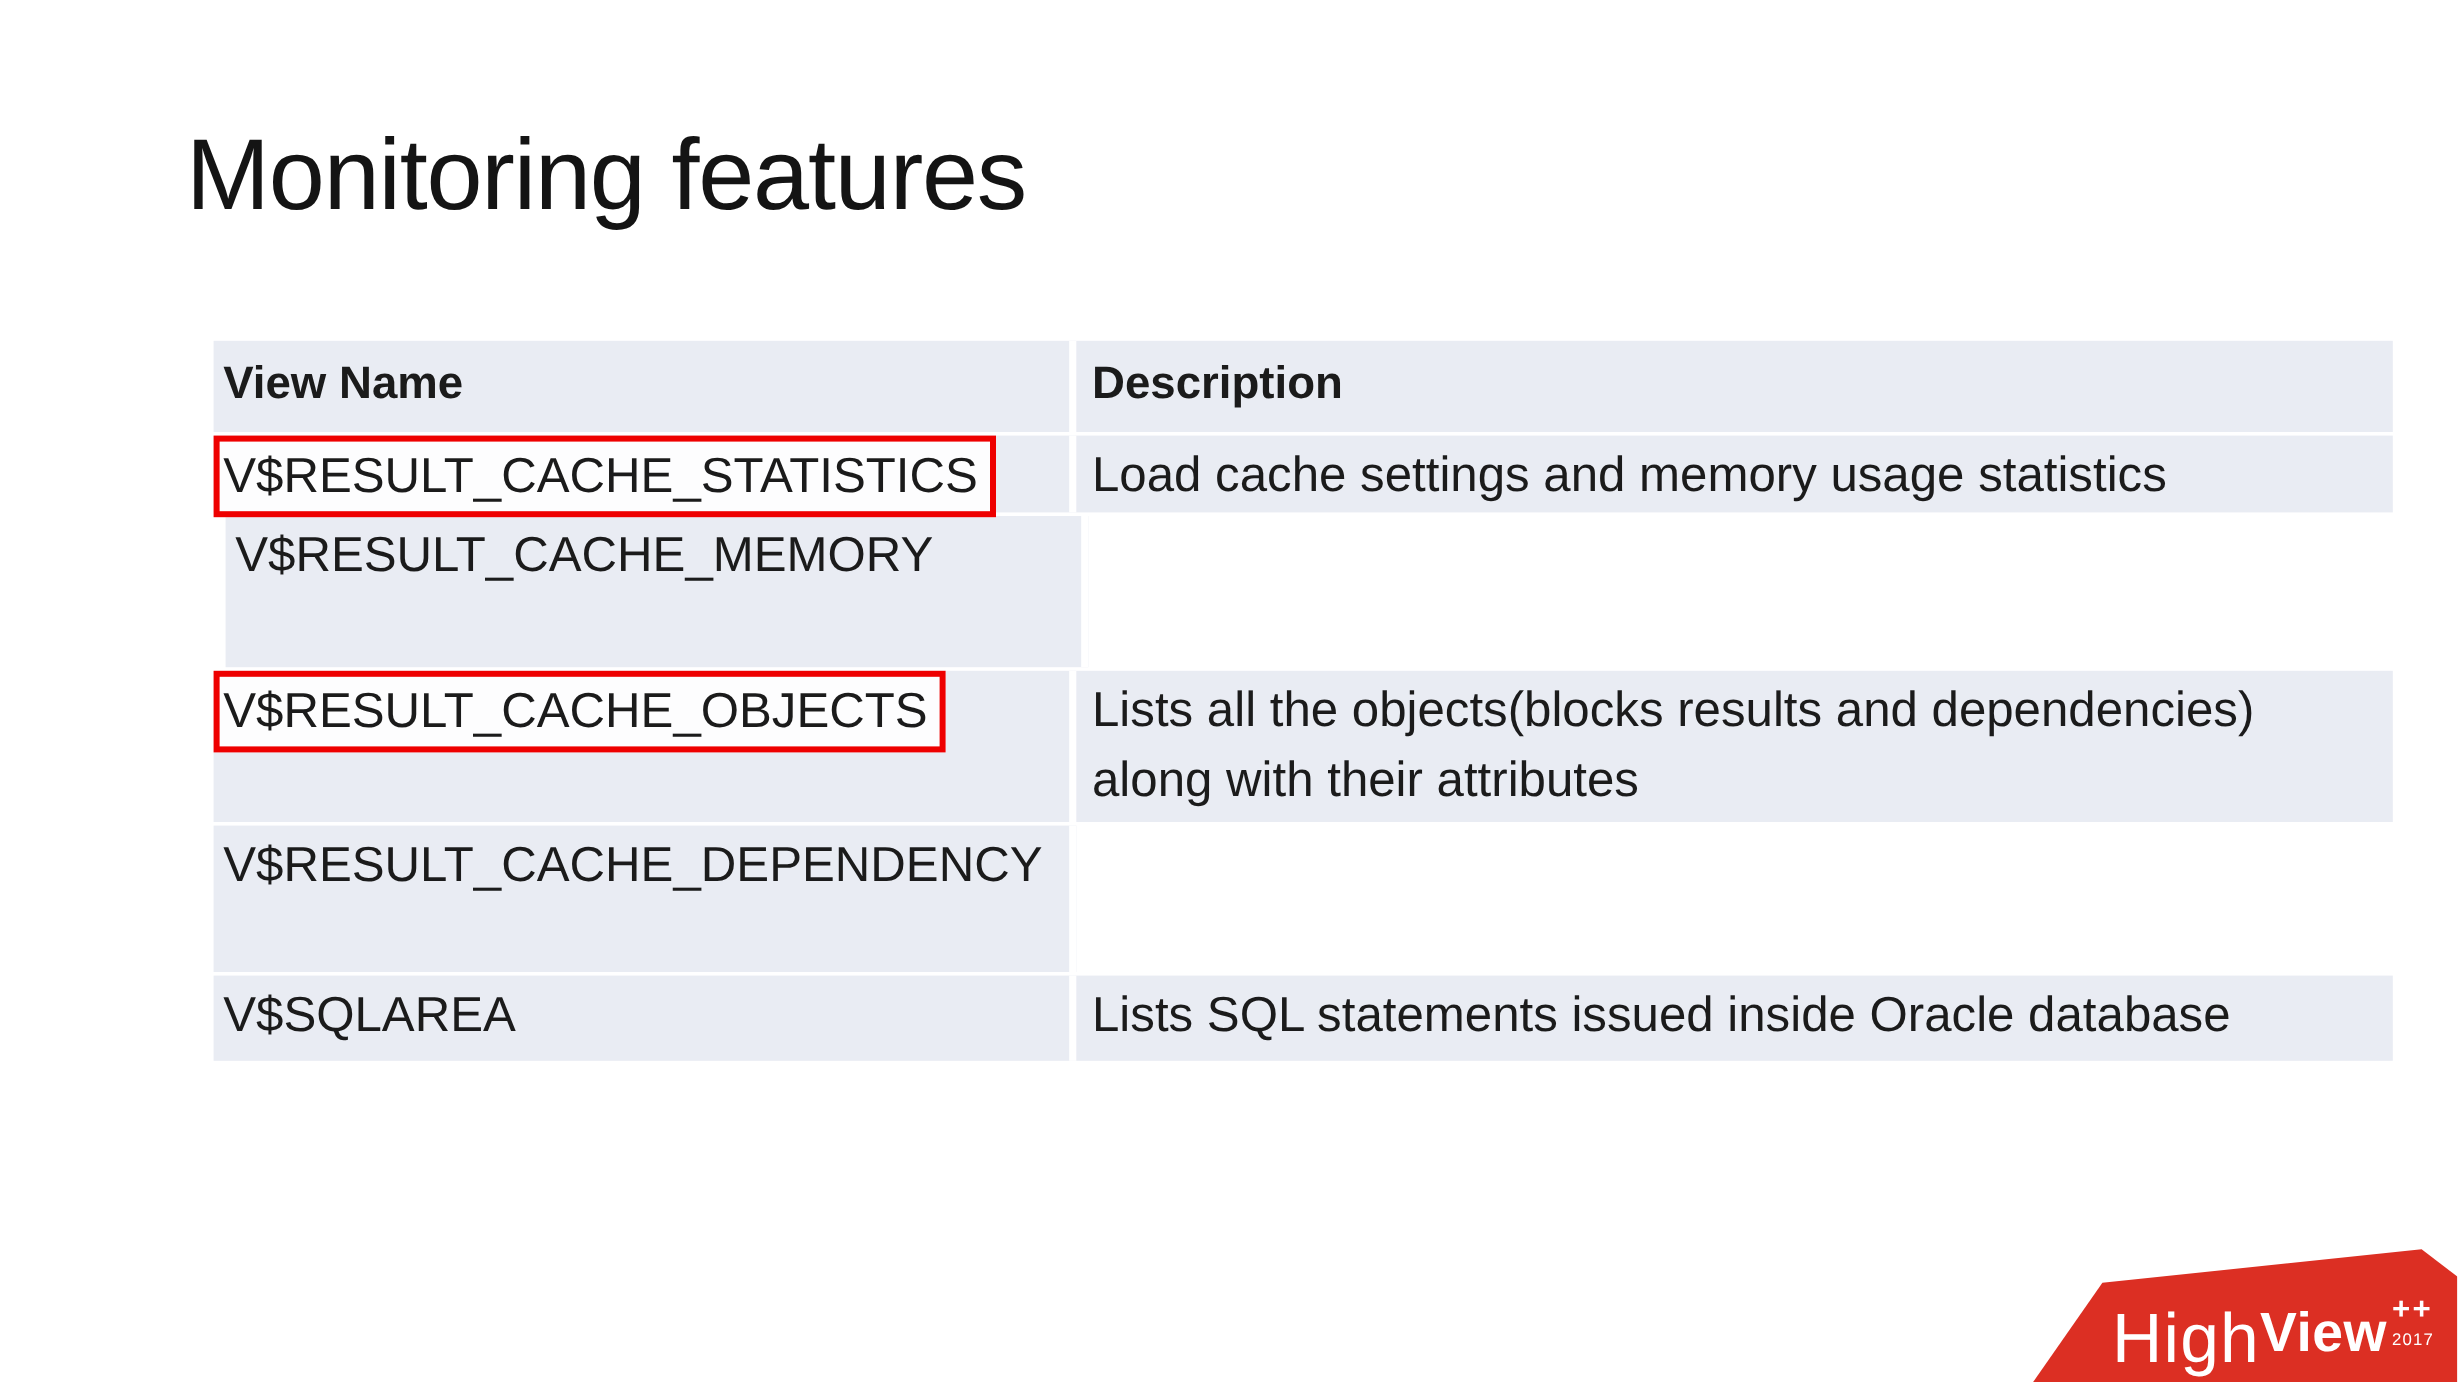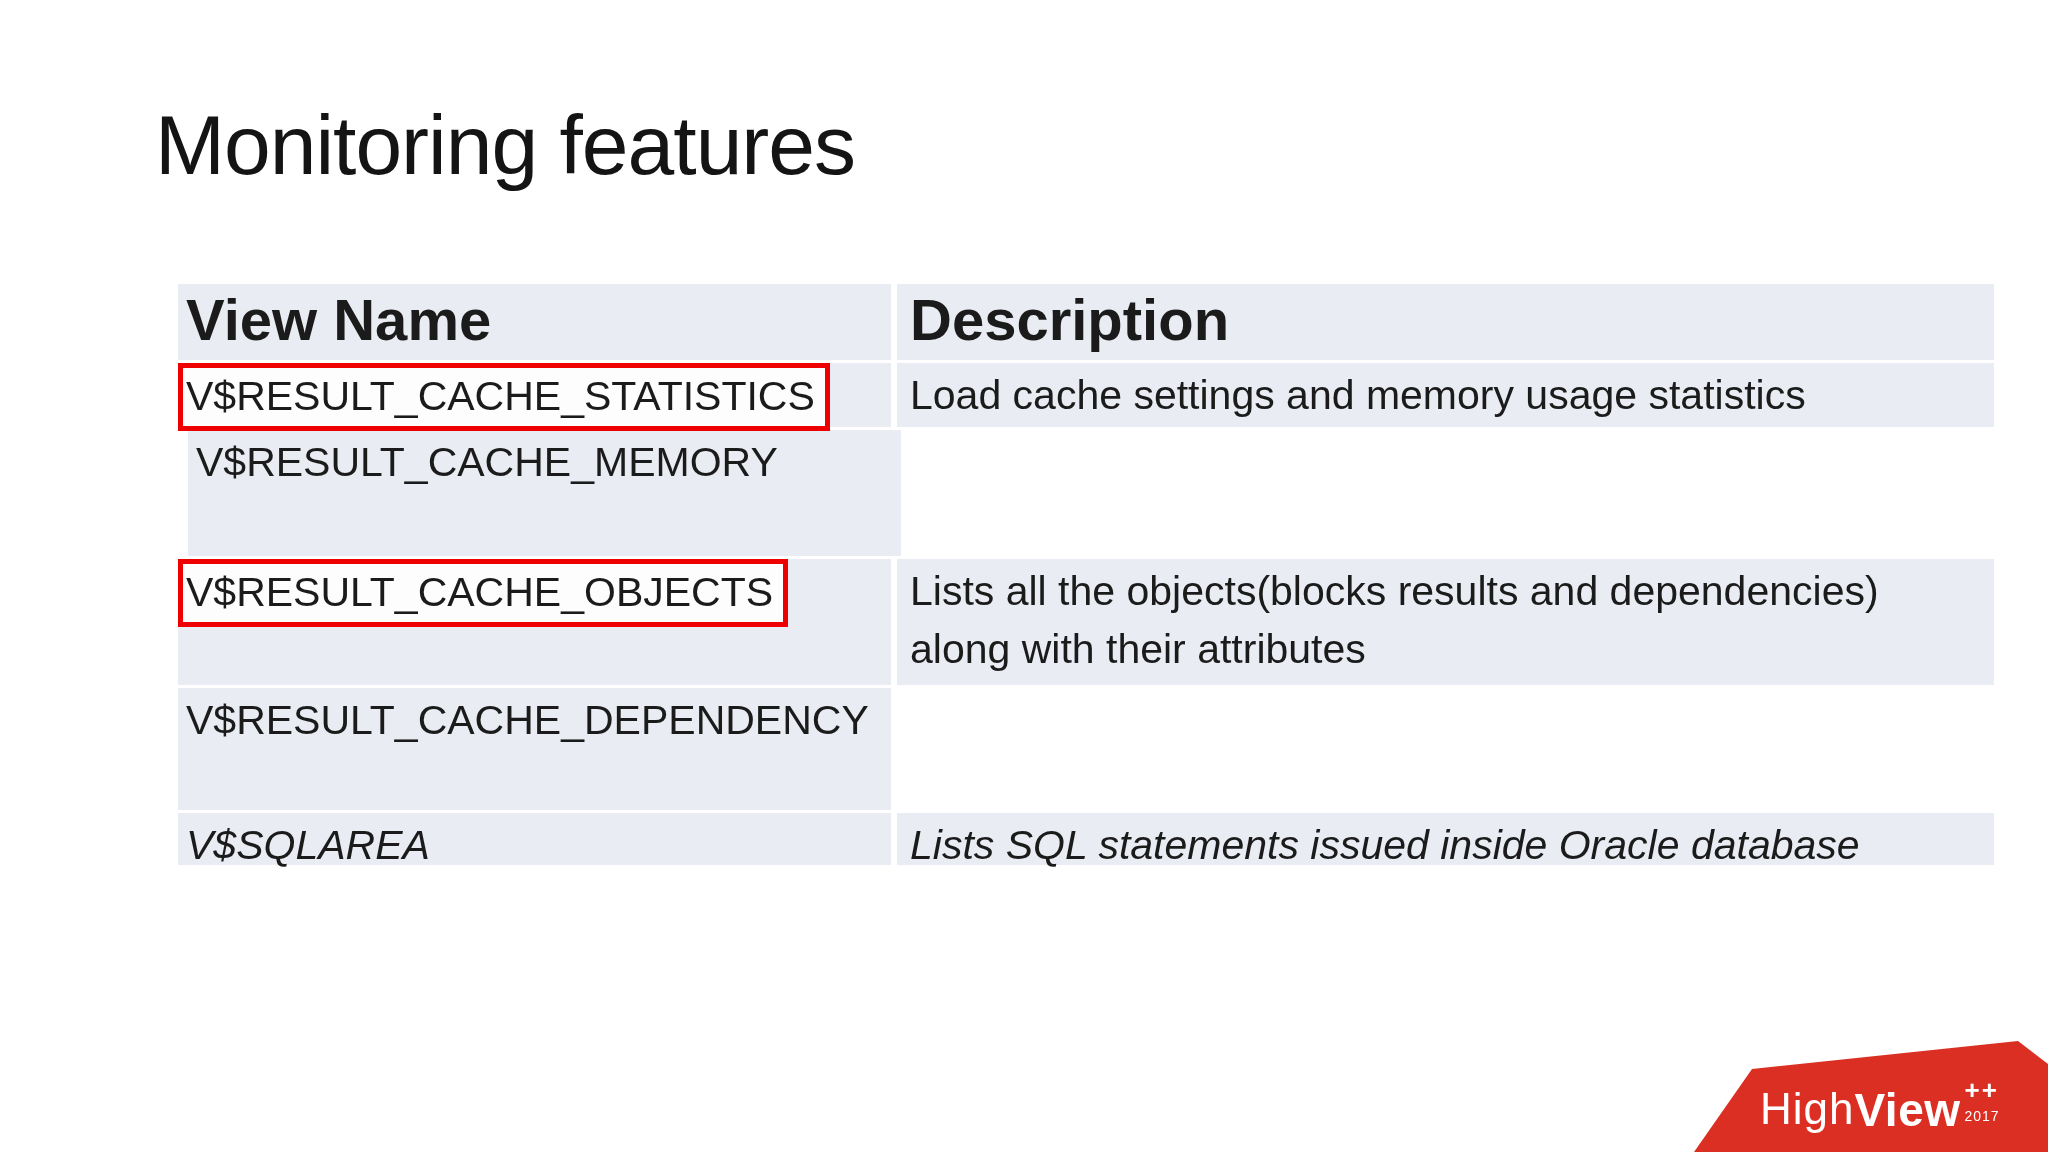--- a/index.html
+++ b/index.html
@@ -33,34 +33,34 @@
     top: 284px;
     width: 1816px;
   }
   .tr { display: flex; border-bottom: 3px solid #ffffff; }
   .tr:last-child { border-bottom: none; }
   .h-header { height: 76px; }
   .h-r1 { height: 64px; }
   .h-r2 { height: 126px; padding-left: 10px; }
   .h-r3 { height: 126px; }
   .h-r4 { height: 122px; }
-  .h-r5 { height: 52px; font-style: italic; }
+  .h-r5 { height: 71px; }
   .td {
     background: var(--row-bg);
     box-sizing: border-box;
     color: var(--text);
     font-size: 41px;
     line-height: 58px;
     padding: 3px 10px 0 8px;
   }
   .col1 { width: 719px; flex: none; border-right: 6px solid #ffffff; white-space: nowrap; }
   .col2 { flex: 1; padding-left: 13px; }
   .th {
     font-weight: 700;
-    font-size: 58px;
+    font-size: 38px;
     line-height: 64px;
     padding-top: 4px;
   }
   .viewname { display: inline-block; line-height: 56px; }
   .viewname.boxed {
     position: relative;
     z-index: 2;
     border: 5px solid var(--box-border);
     background: var(--box-fill);
     margin: -3px 0 0 -8px;
@@ -77,21 +77,21 @@
   .logo svg { position: absolute; left: 0; top: 0; }
   .logo-text {
     position: absolute;
     left: 72px;
     top: 68px;
     display: flex;
     align-items: flex-start;
     color: #ffffff;
     white-space: nowrap;
   }
-  .brand-light { font-size: 44px; font-weight: 300; line-height: 1; letter-spacing: 1px; }
+  .brand-light { font-size: 58px; font-weight: 300; line-height: 1; letter-spacing: 1px; }
   .brand-bold  { font-size: 46px; font-weight: 700; line-height: 1; letter-spacing: 0.5px; }
   .logo-right { display: flex; flex-direction: column; margin-left: 4px; margin-top: -10px; }
   .plusplus { font-size: 26px; font-weight: 700; line-height: 1; letter-spacing: 2px; }
   .year { font-size: 14px; font-weight: 400; margin-top: 5px; letter-spacing: 1px; align-self: flex-end; }
 </style>
 </head>
 <body>
 
 <div class="slide" style="--row-bg: #e9ecf3; --box-border: #ee0000; --box-fill: #fdfdfe; --logo-red: #dc2f23; --text: #1b1b1b;">
 

